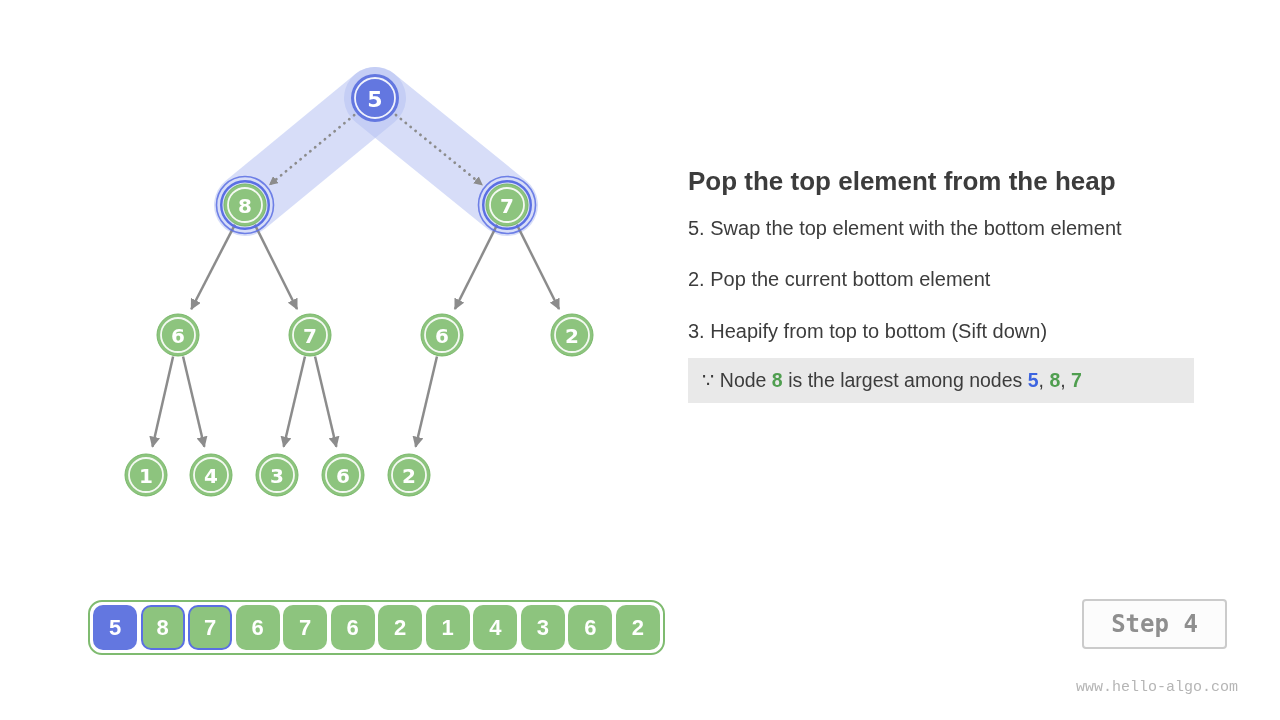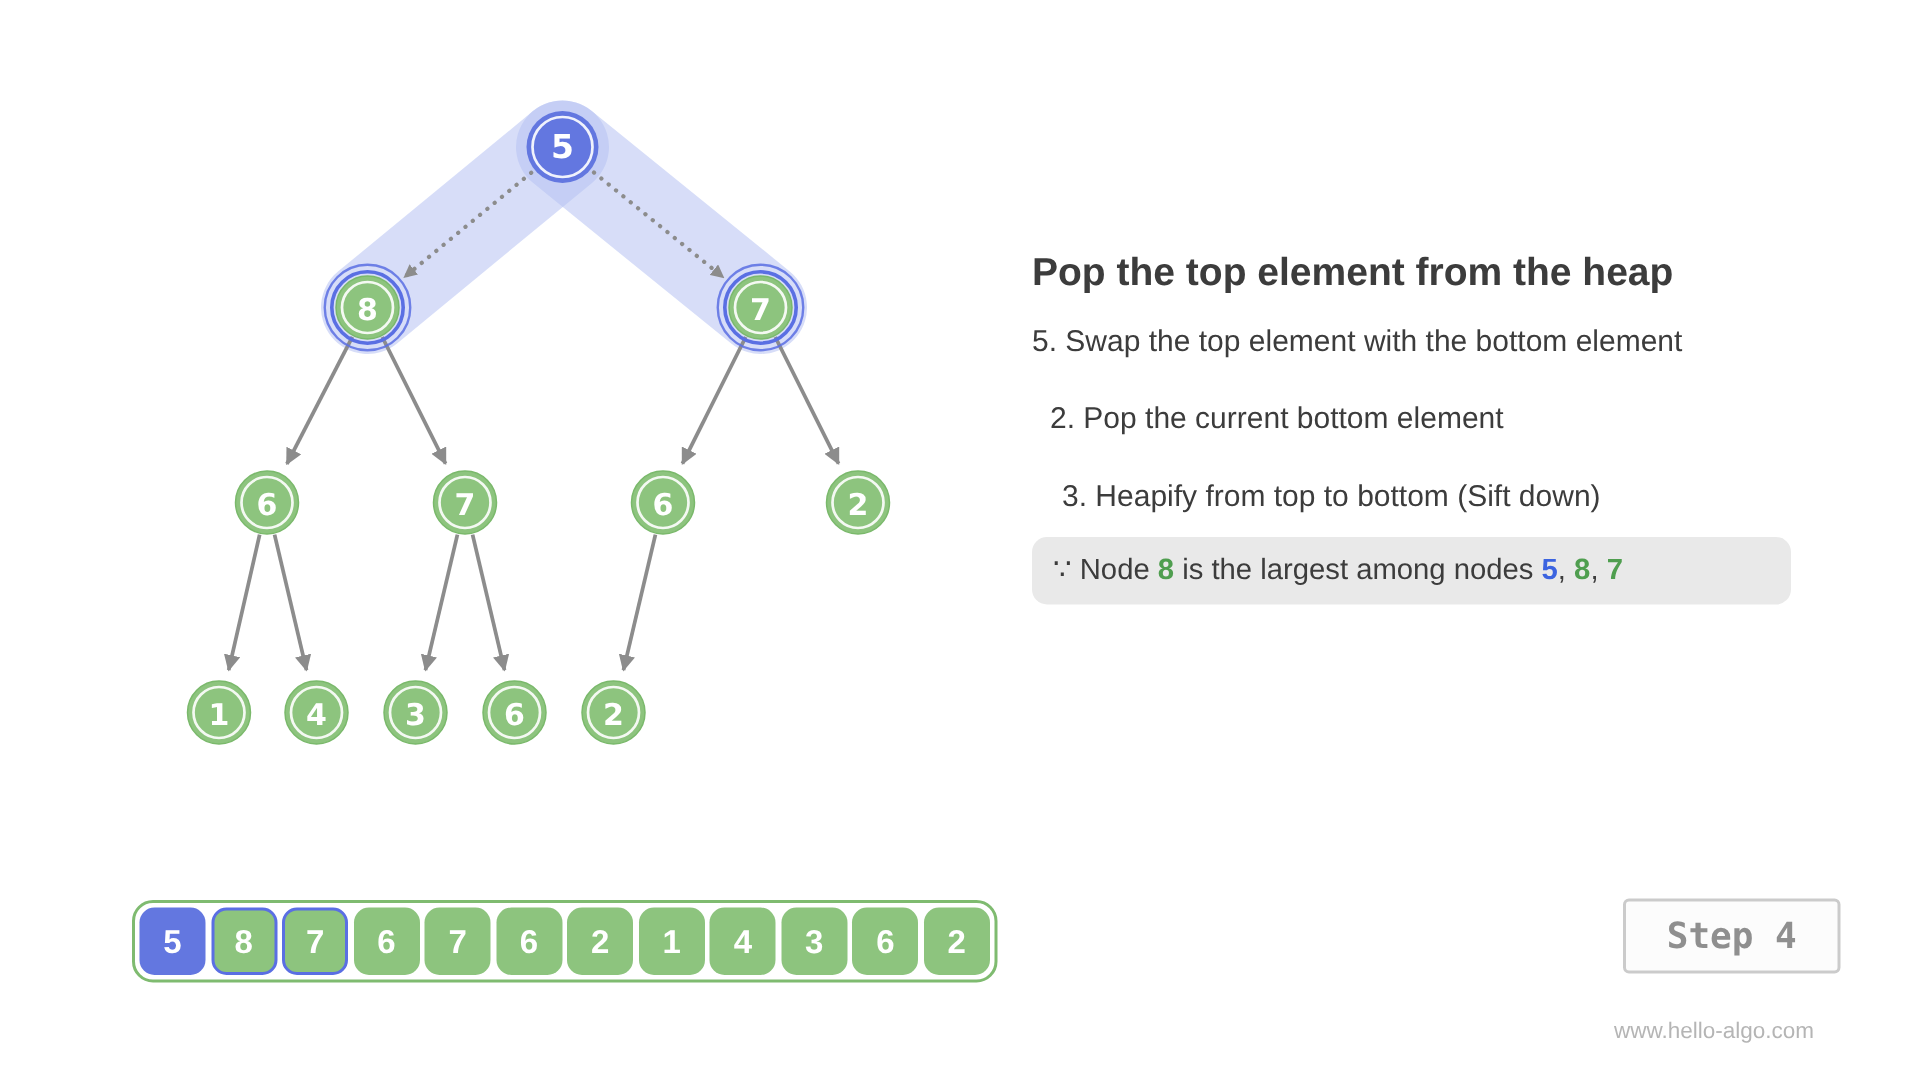--- a/index.html
+++ b/index.html
@@ -6,23 +6,23 @@
   body{width:1280px;height:720px;position:relative;overflow:hidden;
        font-family:"Liberation Sans","DejaVu Sans",sans-serif;}
   #tree-svg{position:absolute;left:0;top:0;}
   .node-label{font:700 20px "DejaVu Sans","Liberation Sans",sans-serif;fill:#ffffff;
               text-anchor:middle;dominant-baseline:central;}
   .node-label.root{font-size:22px;}
   
   .panel-title{position:absolute;left:688px;top:166px;font-size:26px;font-weight:700;
                color:var(--text_dark);}
   .panel-step{position:absolute;left:688px;font-size:20px;color:var(--text_dark);}
-  #step-1{top:217px;} #step-2{top:268px;margin-left:12px;} #step-3{top:320px;margin-left:20px;}
+  #step-1{top:217px;} #step-2{top:268px;} #step-3{top:320px;}
   .note-box{position:absolute;left:688px;top:358px;width:506px;height:45px;
-            background:var(--note_bg);border-radius:10px;font-size:19.5px;
+            background:var(--note_bg);border-radius:0;font-size:19.5px;
             line-height:45px;padding:0 0 0 14px;box-sizing:border-box;
             color:var(--text_dark);white-space:nowrap;}
   .note-box .seg-green{color:var(--note_green);font-weight:700;}
   .note-box .seg-blue{color:var(--note_blue);font-weight:700;}
   
   .array-box{position:absolute;left:88px;top:600px;width:577px;height:55px;
              border:2px solid var(--array_border);border-radius:14px;
              box-sizing:border-box;display:flex;align-items:center;
              justify-content:space-between;padding:0 3px;}
   .cell{width:44px;height:45px;border-radius:10px;box-sizing:border-box;
@@ -31,21 +31,21 @@
   .cell.blue{background:var(--node_blue);}
   .cell.outlined{background:var(--node_green);border:2.5px solid var(--select_blue);}
   
   .step-indicator{position:absolute;left:1082px;top:599px;width:145px;height:50px;
                   border:2px solid var(--step_border);border-radius:4px;
                   background:var(--step_bg);box-sizing:border-box;
                   display:flex;align-items:center;justify-content:center;
                   font-family:"DejaVu Sans Mono","Liberation Mono",monospace;
                   font-size:24px;font-weight:700;color:var(--step_text);}
   .watermark{position:absolute;left:1076px;top:679px;
-             font-family:Liberation Sans, sans-serif;
+             font-family:Liberation Mono, monospace;
              font-size:15px;color:var(--watermark_gray);}
 </style>
 </head>
 <body>
 
 <svg id="tree-svg" width="1280" height="720" viewBox="0 0 1280 720">
     <defs>
       <marker id="arrowSolid" markerUnits="userSpaceOnUse" markerWidth="11" markerHeight="11" refX="10" refY="5.5" orient="auto">
         <path d="M0,0 L11,5.5 L0,11 z" fill="#8c8c8c"></path>
       </marker>

